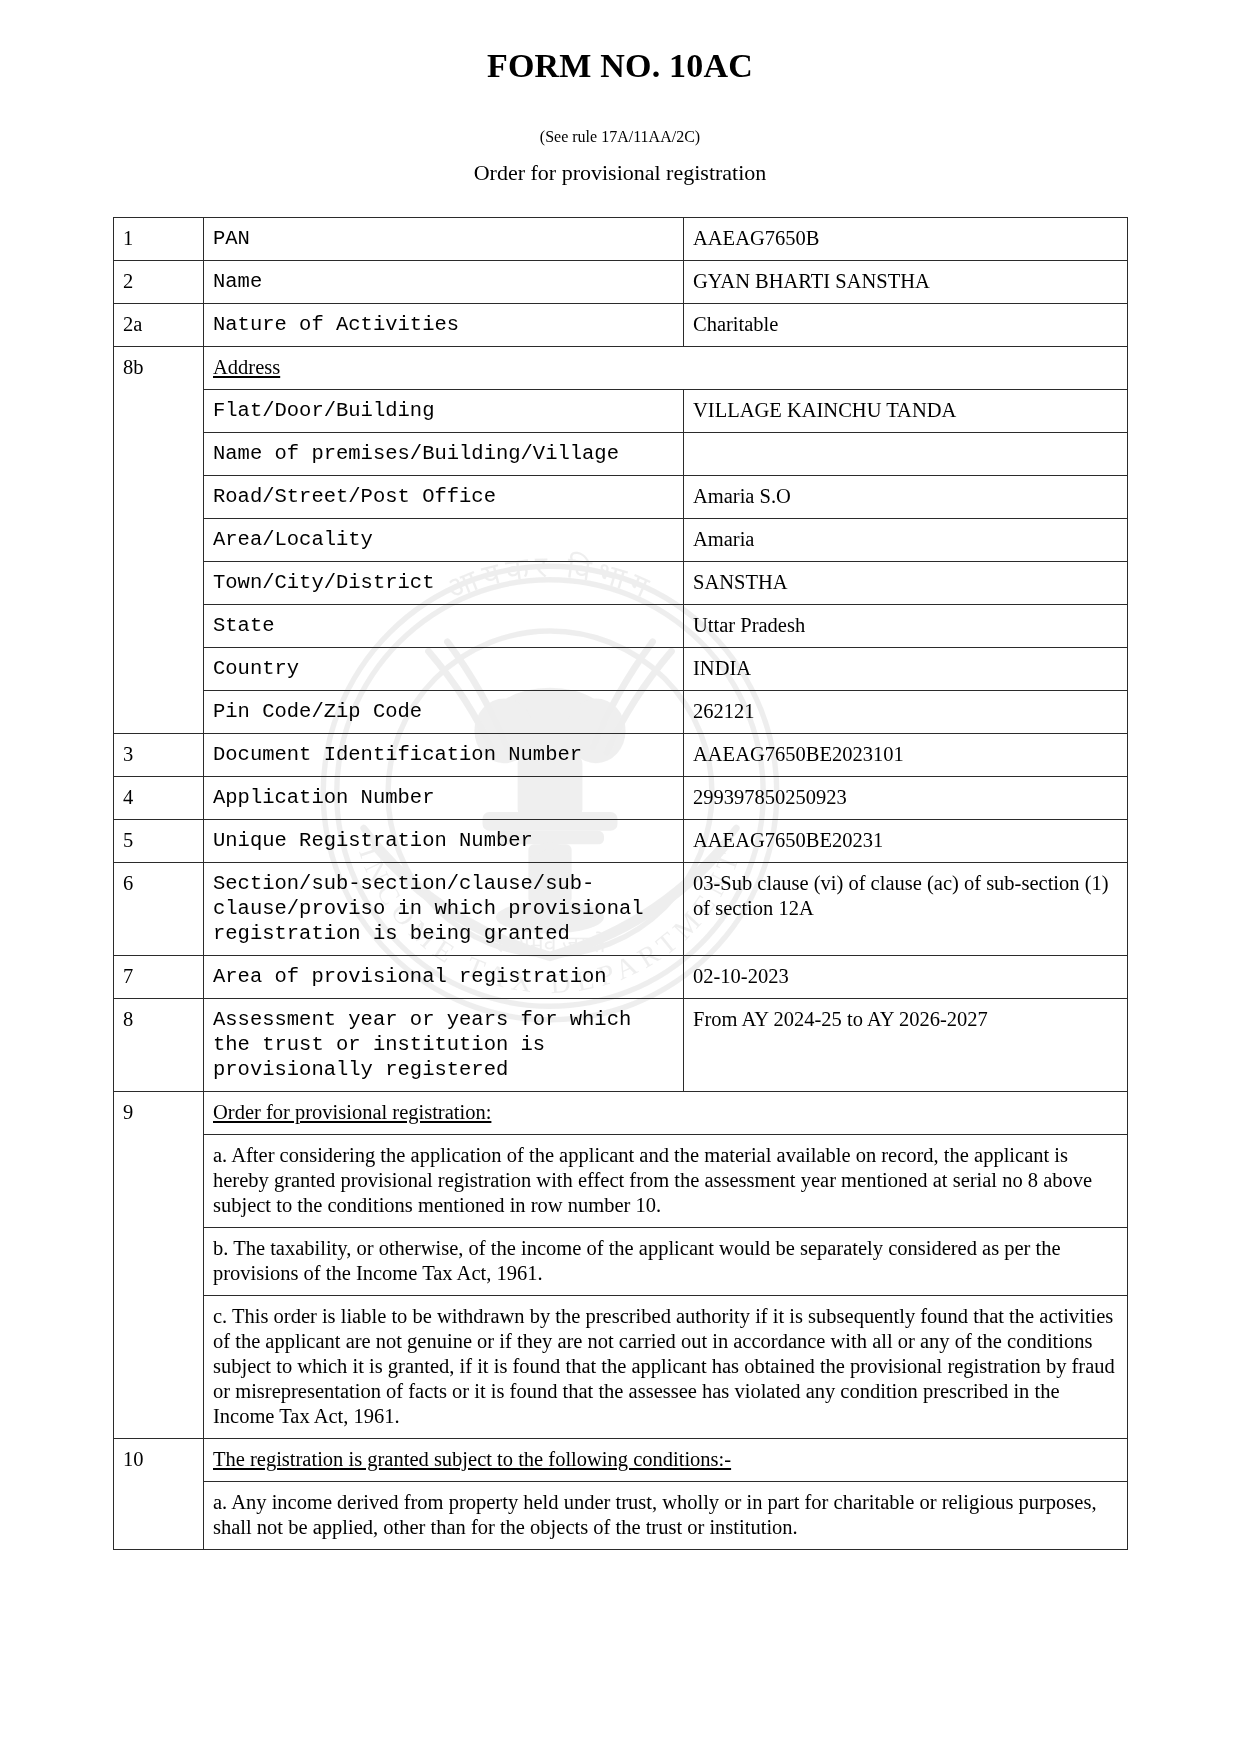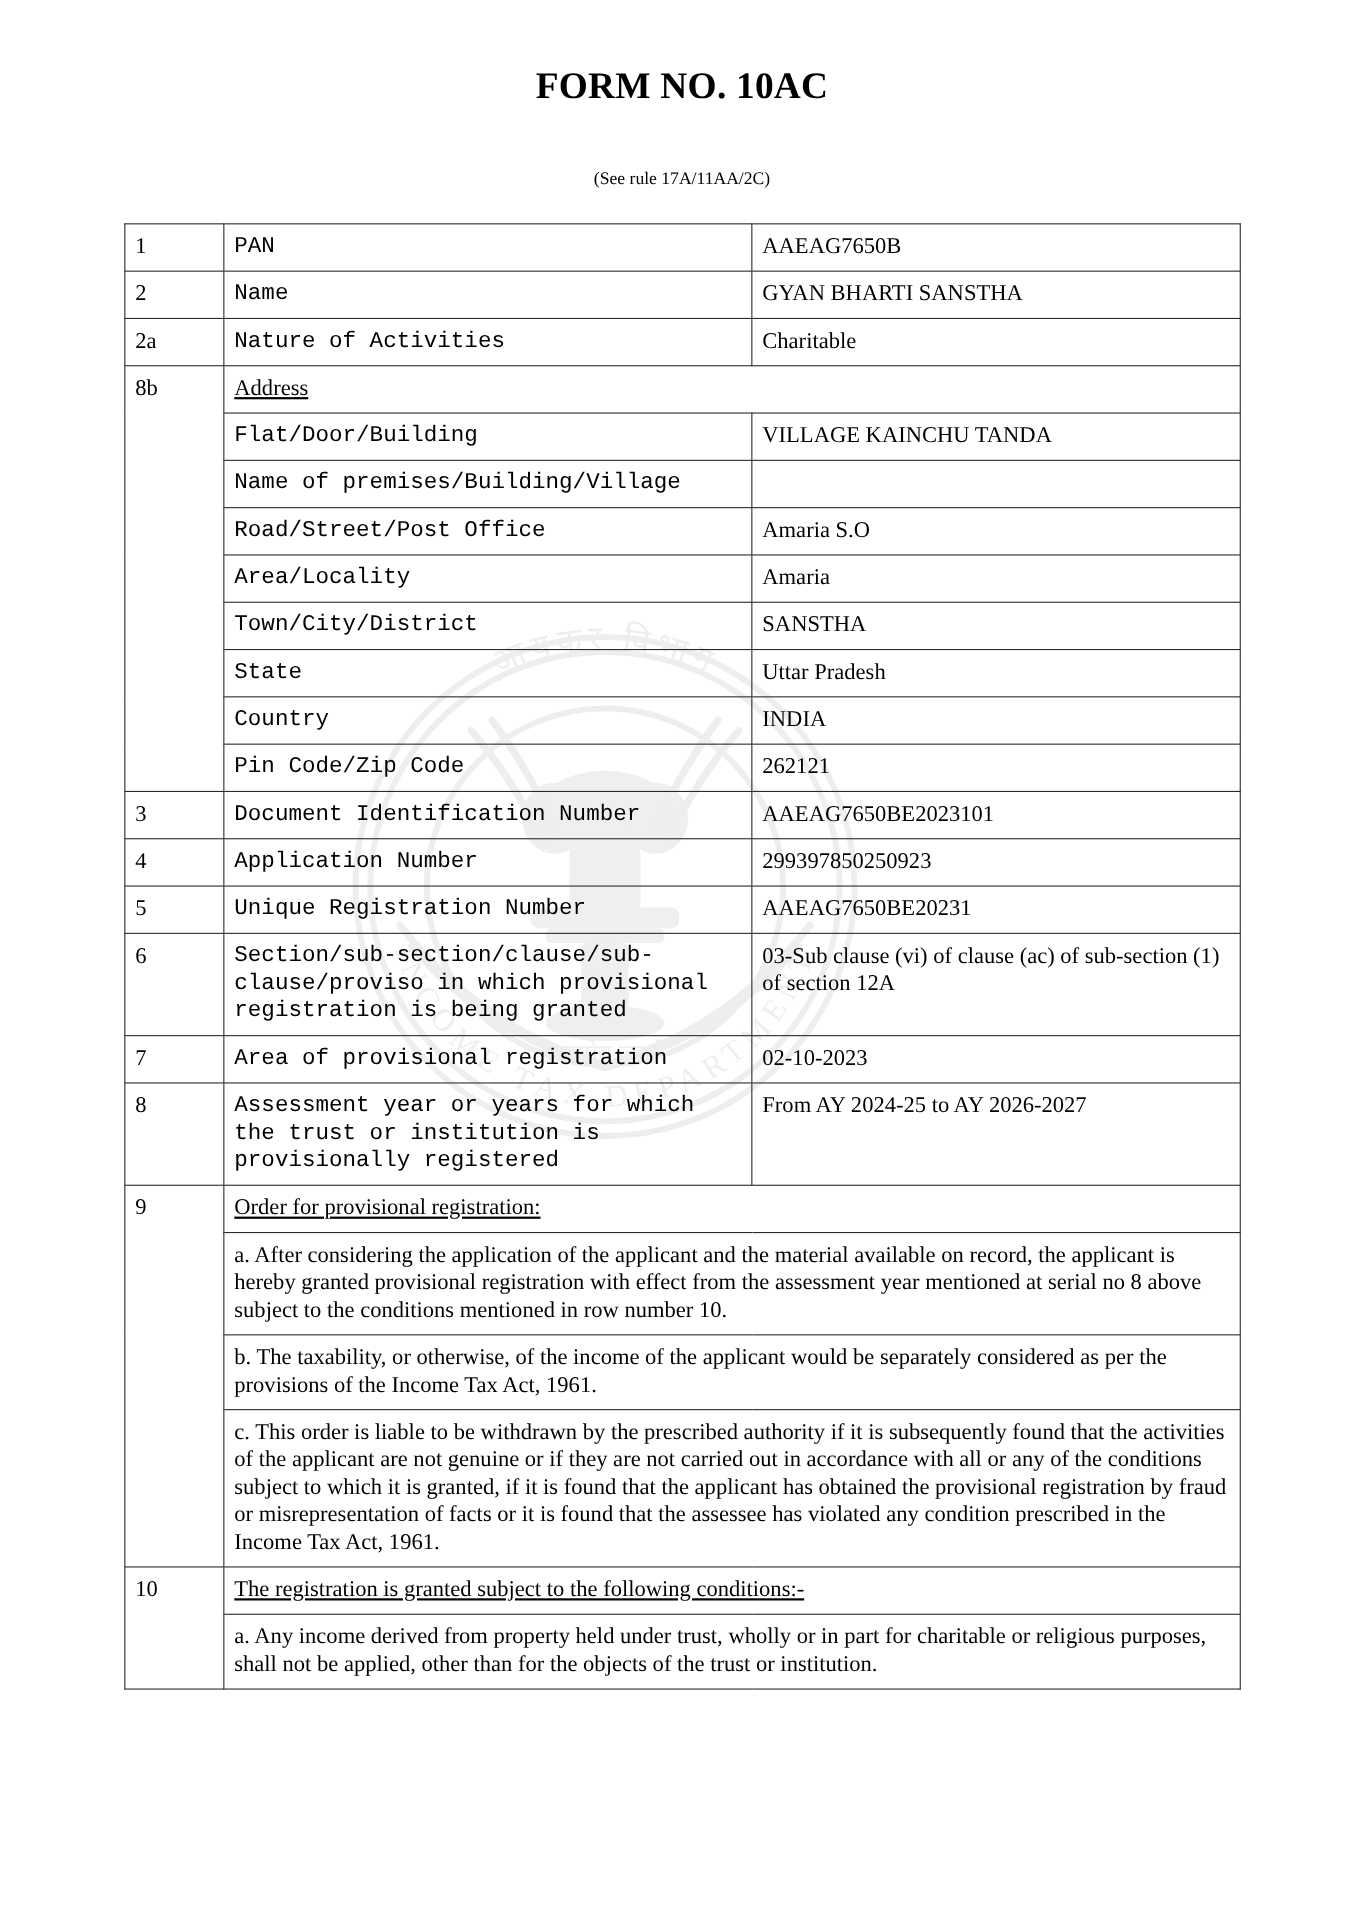--- a/index.html
+++ b/index.html
@@ -37,21 +37,21 @@
     z-index: 0;
   }
   .watermark svg { width: 100%; height: 100%; display: block; }
 
   
   .doc-title {
     text-align: center;
     font-size: 34px;
     font-weight: bold;
     letter-spacing: 0.2px;
-    margin: 16px;
+    margin: 3px;
     padding-top: 44px;
     position: relative;
     z-index: 2;
   }
   .doc-rule {
     text-align: center;
     font-size: 16px;
     margin: 0;
     padding-top: 40px;
     position: relative;
@@ -145,20 +145,21 @@
         <text font-size="21" letter-spacing="5">
           <textPath href="#arcBot" startOffset="50%" text-anchor="middle">INCOME TAX DEPARTMENT</textPath>
         </text>
         <text x="200" y="318" font-size="17" text-anchor="middle">सत्यमेव जयते</text>
       </g>
     </svg>
   </div>
 
   <h1 class="doc-title">FORM NO. 10AC</h1>
   <p class="doc-rule">(See rule 17A/11AA/2C)</p>
+  <p class="doc-subtitle">Order for provisional registration</p>
 
   <div class="form-table-wrap">
     <table class="form-table">
       <colgroup>
         <col class="c-num">
           <col class="c-label">
           <col class="c-value">
       </colgroup>
       <tbody>
 

